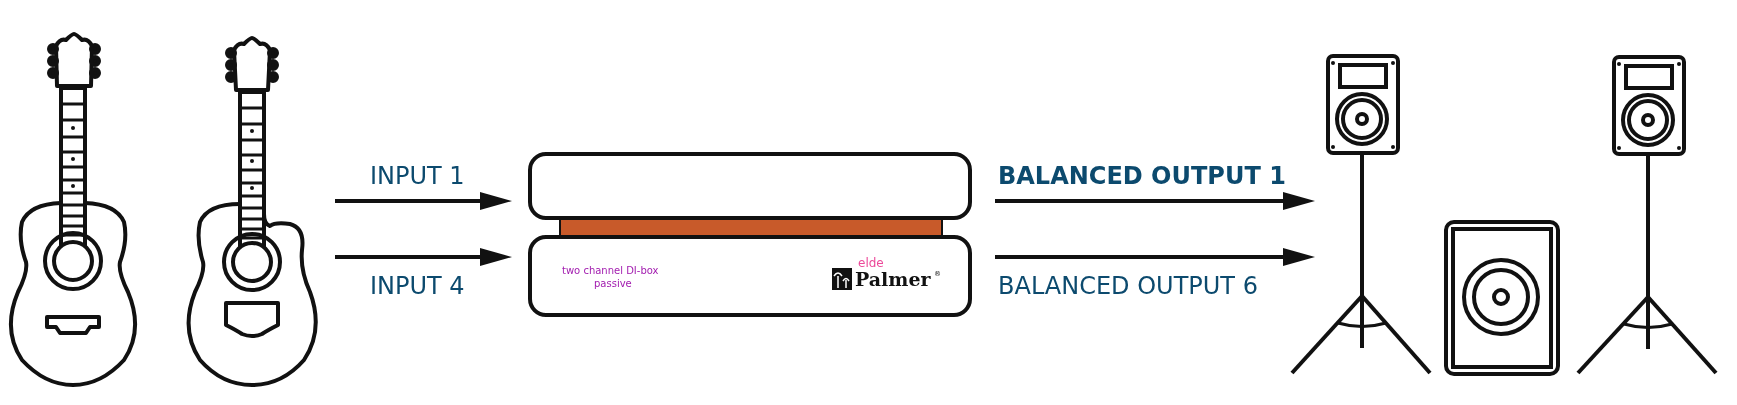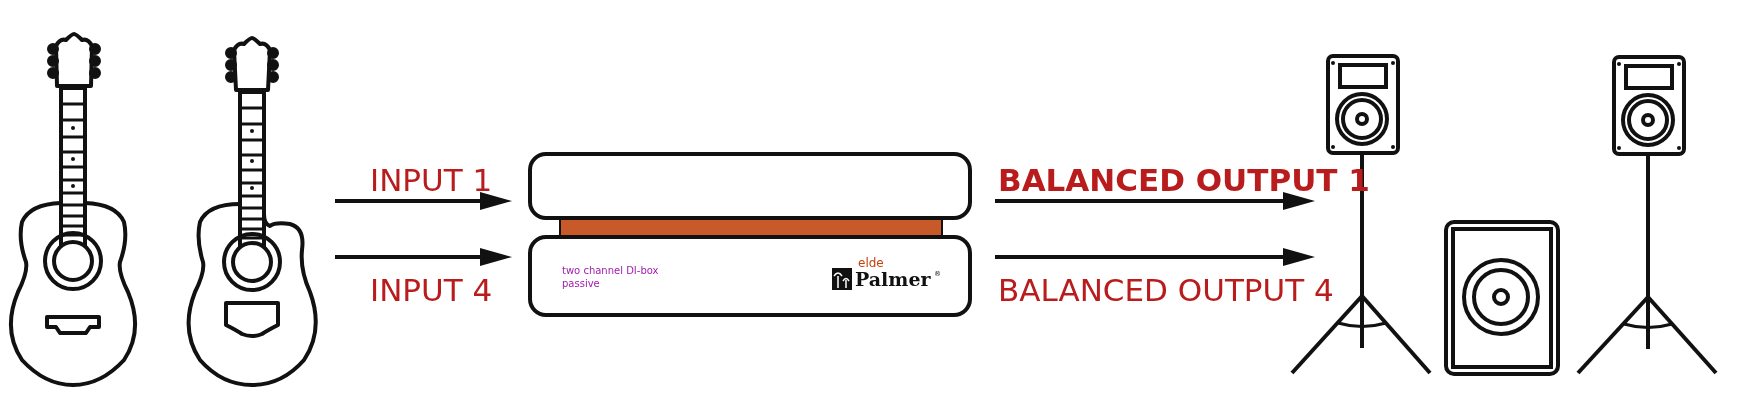--- a/index.html
+++ b/index.html
@@ -1,22 +1,22 @@
 <!DOCTYPE html>
 <html><head>
   <meta charset="utf-8">
   <style>
     html, body { margin: 0; padding: 0; background: #ffffff; }
     body { width: 1737px; height: 405px; position: relative; overflow: hidden;
            font-family: "DejaVu Sans", "Liberation Sans", sans-serif; color: #111; }
     svg.stage { position: absolute; left: 0; top: 0; }
-    .lbl { position: absolute; font-size: 31px; letter-spacing: 0px; color: #b91c1c; white-space: nowrap;
+    .lbl { position: absolute; font-size: 24px; letter-spacing: 0px; color: #0c4a6e; white-space: nowrap;
            font-family: "DejaVu Sans", sans-serif; font-weight: normal; }
     .box-text { position: absolute; font-size: 10px; line-height: 13px; color: #a21caf; white-space: nowrap; }
-    .brand-small { position: absolute; font-size: 12px; color: #c2410c; }
+    .brand-small { position: absolute; font-size: 12px; color: #ec4899; }
     .brand-big { position: absolute; font-size: 19px; font-weight: bold; color: #111;
                  font-family: "DejaVu Serif", "Liberation Serif", serif; text-align: center; }
     .reg { position: absolute; font-size: 7px; color: #111; }
   </style>
 </head>
 <body>
 
 <svg class="stage" width="1737" height="405" viewBox="0 0 1737 405" xmlns="http://www.w3.org/2000/svg">
   <defs>
     <marker id="arrowhead" markerWidth="10" markerHeight="10" refX="8" refY="5" orient="auto" markerUnits="userSpaceOnUse">
@@ -159,20 +159,20 @@
     <line x1="1648" y1="297" x2="1578" y2="373"></line>
     <line x1="1648" y1="297" x2="1716" y2="373"></line>
     <path d="M1624,324 Q1648,331 1672,324" stroke-width="3"></path>
   </g>
 </svg>
 
 <div class="lbl" style="left:370px; top:162px;">INPUT 1</div>
 <div class="lbl" style="left:370px; top:272px;">INPUT 4</div>
 
 <div class="lbl" style="left:998px; top:162px;font-weight:bold;">BALANCED OUTPUT 1</div>
-<div class="lbl" style="left:998px; top:272px;">BALANCED OUTPUT 4</div>
+<div class="lbl" style="left:998px; top:272px;">BALANCED OUTPUT 6</div>
 
 <div class="box-text" style="left:562px; top:264px;">two channel DI-box</div>
-<div class="box-text" style="left:562px; top:277px;text-align:center;">passive</div>
+<div class="box-text" style="left:594px; top:277px;text-align:center;">passive</div>
 
 <div class="brand-small" style="left:858px; top:256px;">elde</div>
 <div class="brand-big" style="left:855px; top:268px;">Palmer</div>
 <div class="reg" style="left:934px; top:270px;">®</div>
 
 </body></html>

